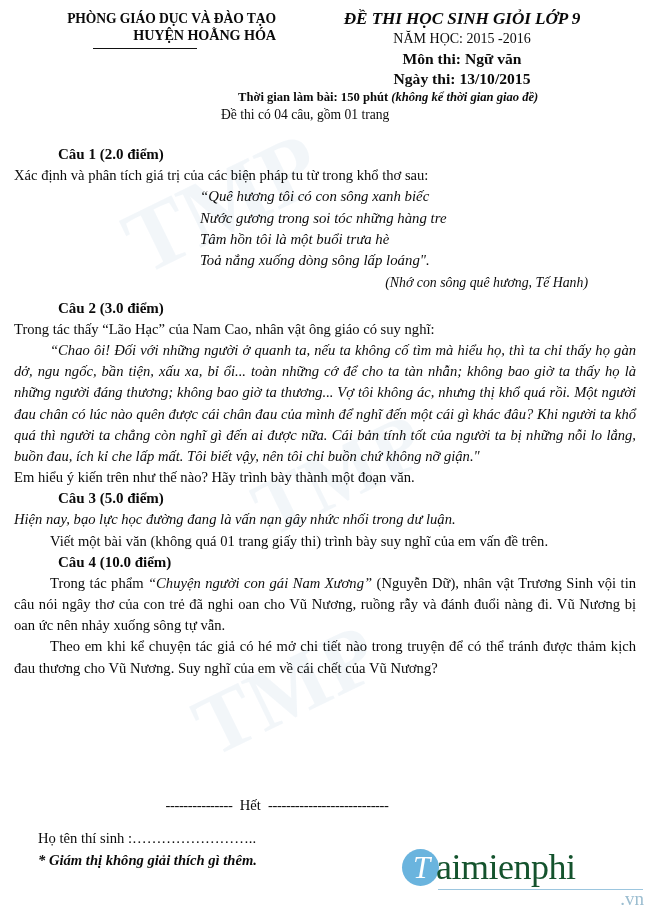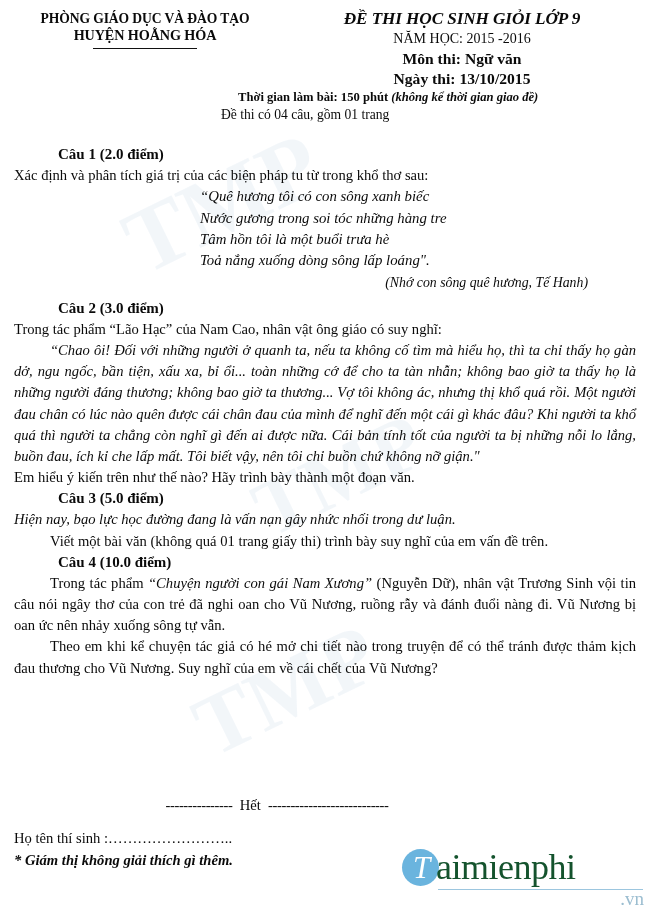--- a/index.html
+++ b/index.html
@@ -61,20 +61,21 @@
     width: 262px;
     text-align: center;
   }
   .hdr-left .l1,
   .hdr-left .l2 {
     font-weight: bold;
     font-size: 14.2px;
     letter-spacing: -0.1px;
     line-height: 17px;
     white-space: nowrap;
+    text-align: right;
   }
   .hdr-left .l1 { font-size: 13.6px; }
   .hdr-underline {
     width: 104px;
     height: 1px;
     background: #111;
     margin: 4px auto 0 auto;
   }
 
   .hdr-right {
@@ -189,20 +190,21 @@
     line-height: 20px;
     letter-spacing: 0px;
     padding-left: 14px;
   }
   .het-dash {
     letter-spacing: -0.4px;
   }
   .footer-fields {
     margin-top: 13px;
     padding-left: 6px;
+    margin-left: 24px;
   }
   .footer-fields div {
     font-size: 14.6px;
     line-height: 21.5px;
     white-space: nowrap;
   }
   .footer-note {
     font-style: italic;
     font-weight: bold;
   }
@@ -309,21 +311,21 @@
       <div>“Quê hương tôi có con sông xanh biếc</div>
       <div>Nước gương trong soi tóc những hàng tre</div>
       <div>Tâm hồn tôi là một buổi trưa hè</div>
       <div>Toả nắng xuống dòng sông lấp loáng".</div>
     </div>
     <p class="attrib">(Nhớ con sông quê hương, Tế Hanh)</p>
 
     <div class="spacer-1"></div>
 
     <div class="q-head">Câu 2 (3.0 điểm)</div>
-    <p class="para para-noind">Trong tác phẩm “Lão Hạc” của  Nam Cao, nhân vật ông giáo có suy nghĩ:</p>
+    <p class="para para-noind">Trong tác thấy “Lão Hạc” của  Nam Cao, nhân vật ông giáo có suy nghĩ:</p>
     <p class="para ital para-just">“Chao ôi! Đối với những người ở quanh ta, nếu ta không cố tìm mà hiểu họ, thì ta chỉ thấy họ gàn dở, ngu ngốc, bần tiện, xấu xa, bỉ ổi... toàn những cớ để cho ta tàn nhẫn; không bao giờ ta thấy họ là những người đáng thương; không bao giờ ta thương... Vợ tôi không ác, nhưng thị khổ quá rồi. Một người đau chân có lúc nào quên được cái chân đau của mình để nghĩ đến một cái gì khác đâu? Khi người ta khổ quá thì người ta chẳng còn nghĩ gì đến ai được nữa. Cái bản tính tốt của người ta bị những nỗi lo lắng, buồn đau, ích kỉ che lấp mất. Tôi biết vậy, nên tôi chỉ buồn chứ không nỡ giận."</p>
     <p class="para para-noind">Em hiểu ý kiến trên như thế nào? Hãy trình bày thành một đoạn văn.</p>
 
     <div class="q-head">Câu 3 (5.0 điểm)</div>
     <p class="para ital para-noind">Hiện nay, bạo lực học đường đang là vấn nạn gây nhức nhối trong dư luận.</p>
     <p class="para para-just">Viết một bài văn (không quá 01 trang giấy thi) trình bày suy nghĩ của em vấn đề trên.</p>
 
     <div class="q-head">Câu 4 (10.0 điểm)</div>
     <p class="para para-just"><span>Trong tác phẩm </span><i>“Chuyện người con gái Nam Xương”</i><span> (Nguyễn Dữ), nhân vật Trương Sinh vội tin câu nói ngây thơ của con trẻ đã nghi oan cho Vũ Nương, ruồng rẫy và đánh đuổi nàng đi. Vũ Nương bị oan ức nên nhảy xuống sông tự vẫn.</span></p>
     <p class="para para-just">Theo em khi kể chuyện tác giả có hé mở chi tiết nào trong truyện để có thể tránh được thảm kịch đau thương cho Vũ Nương. Suy nghĩ của em về cái chết của Vũ Nương?</p>

